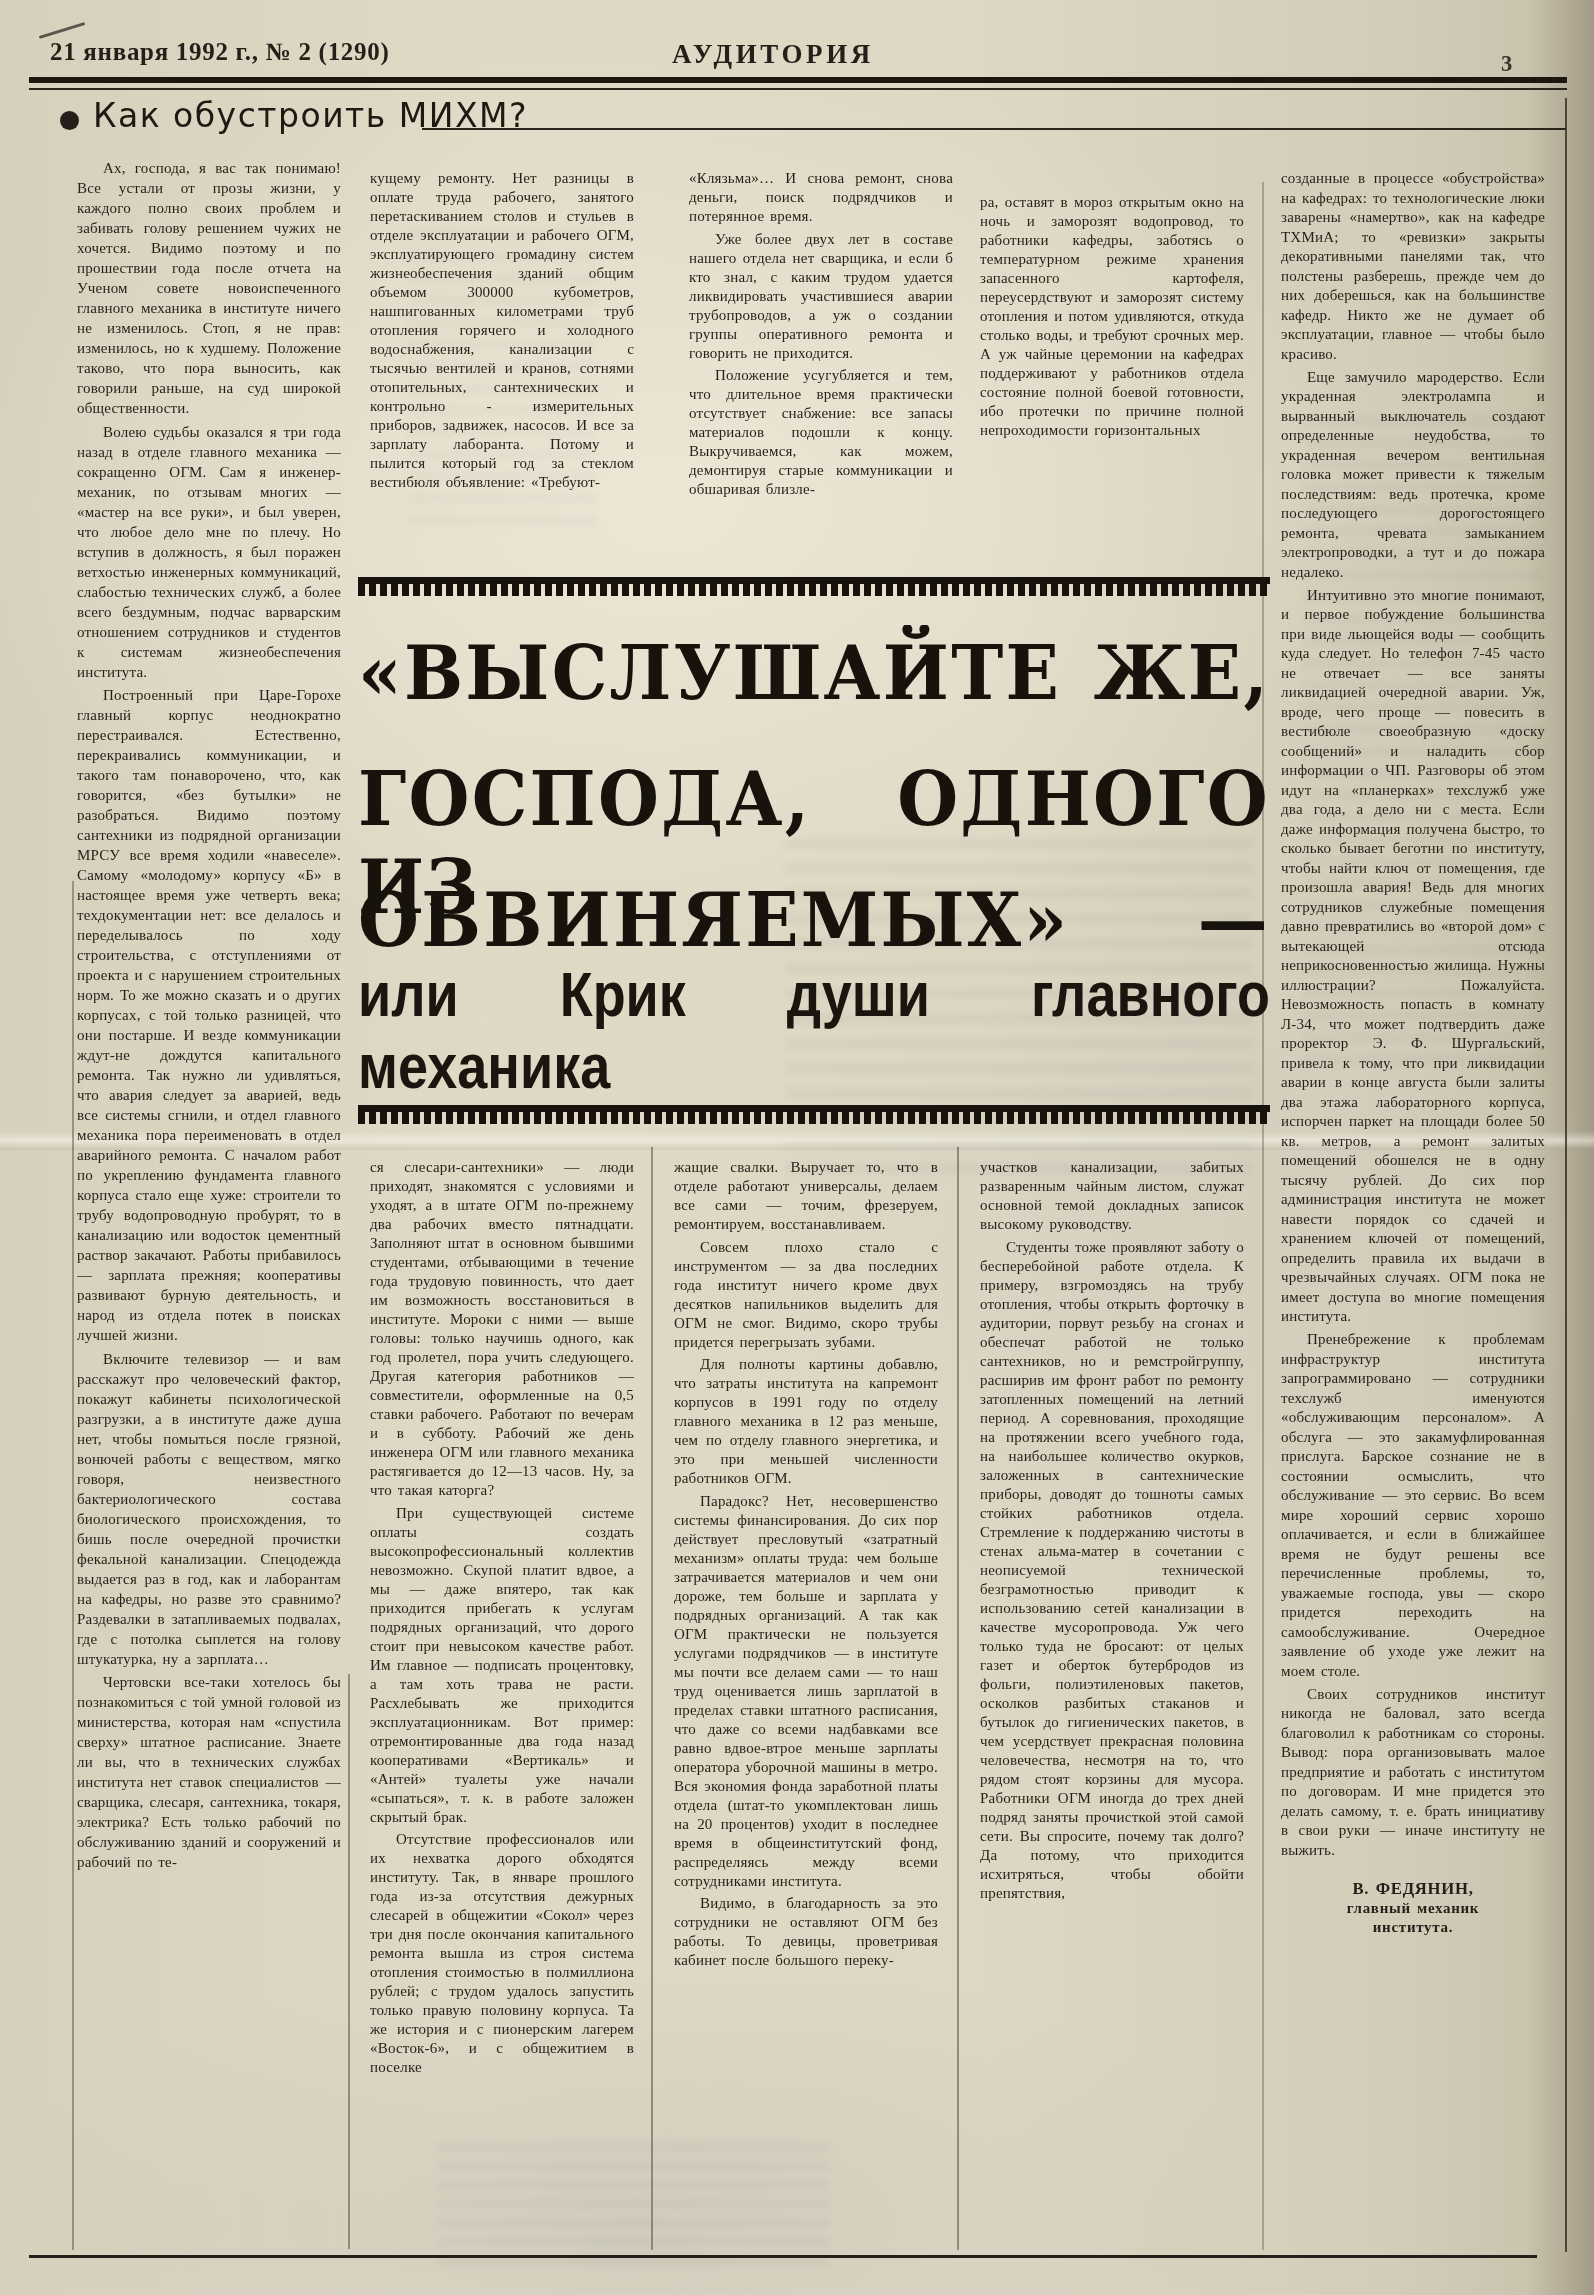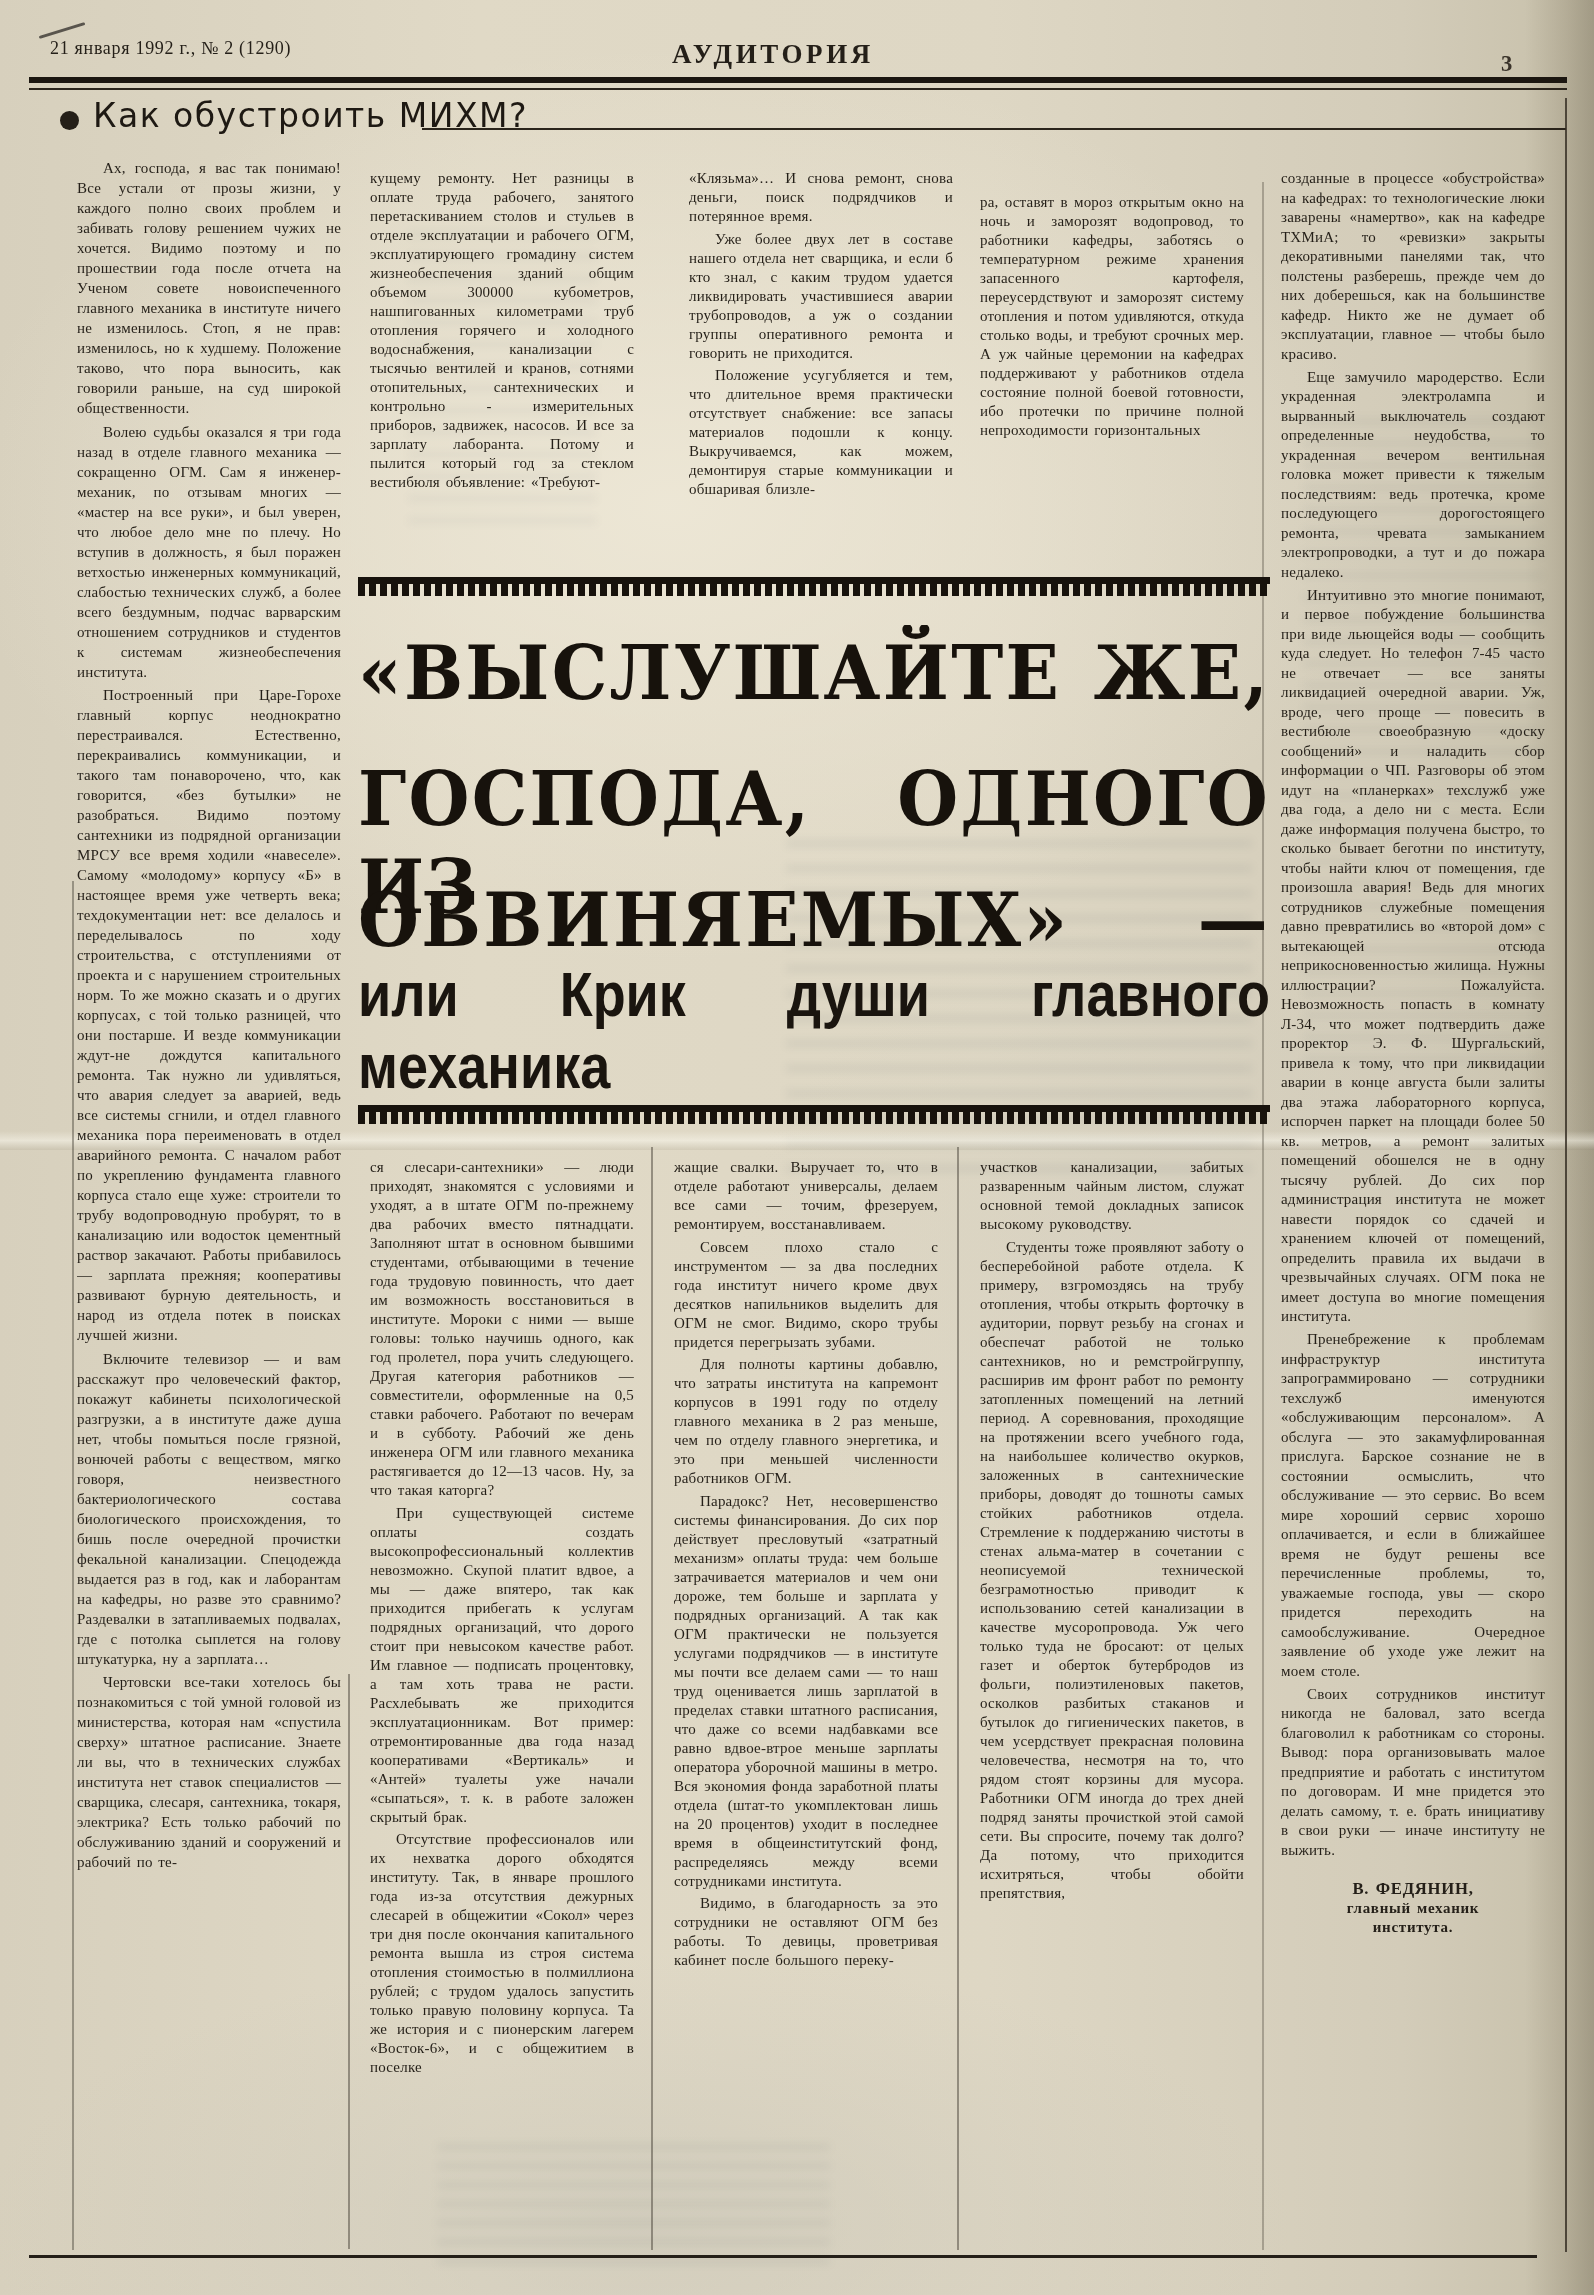--- a/index.html
+++ b/index.html
@@ -6,21 +6,21 @@
   .page{
     position:relative;width:1594px;height:2295px;overflow:hidden;
     background:
       radial-gradient(ellipse 1019px 655px at 42% 22%, rgba(238,232,215,.9) 0%, rgba(238,232,215,0) 70%),
       radial-gradient(ellipse 655px 510px at 75% 55%, rgba(210,205,190,.5) 0%, rgba(210,205,190,0) 70%),
       radial-gradient(ellipse 874px 364px at 40% 97%, rgba(200,196,182,.55) 0%, rgba(200,196,182,0) 75%),
       linear-gradient(90deg,#d7d0bd 0%,#e0d9c6 30%,#ded7c4 62%,#d3ccb9 88%,#c6bfa9 100%);
     font-family:"Liberation Serif", serif;color:#241f18;
   }
   
-  .dateline{position:absolute;left:50px;top:38px;font-weight:normal;font-size:18px;letter-spacing:0.7px;white-space:nowrap;}
+  .dateline{position:absolute;left:50px;top:38px;font-weight:bold;font-size:25px;letter-spacing:0.7px;white-space:nowrap;}
   .masthead{position:absolute;left:765px;top:39px;transform:translateX(-50%);font-weight:bold;font-size:27px;letter-spacing:3.6px;white-space:nowrap;margin-left:8px;}
   .pagenum{position:absolute;left:1501px;top:51px;font-size:22.6px;font-weight:bold;color:#3a332a;}
   .rule-thick{position:absolute;left:29px;top:77px;width:1538px;height:5.8px;background:#1b1610;}
   .rule-thin{position:absolute;left:29px;top:88px;width:1538px;height:2.2px;background:#2a241b;}
   .pen-mark{position:absolute;left:38px;top:29px;width:48px;height:2.9px;background:#43403a;transform:rotate(-17deg);border-radius:1.5px;opacity:.85;}
   
   .rubric-bullet{position:absolute;left:60px;top:111px;width:19px;height:19px;border-radius:50%;background:#241f18;}
   .rubric-title{position:absolute;left:93px;top:96px;font-family:"DejaVu Sans",sans-serif;font-size:33px;letter-spacing:1.5px;white-space:nowrap;color:#1e1913;}
   .rubric-rule{position:absolute;left:422px;top:128px;width:1144px;height:2.2px;background:#2a241b;}
   
@@ -162,21 +162,21 @@
     <div>
         <p>ся слесари-сантехники» — люди приходят, знакомятся с условиями и уходят, а в штате ОГМ по-прежнему два рабочих вместо пятнадцати. Заполняют штат в основном бывшими студентами, отбывающими в течение года трудовую повинность, что дает им возможность восстановиться в институте. Мороки с ними — выше головы: только научишь одного, как год пролетел, пора учить следующего. Другая категория работников — совместители, оформленные на 0,5 ставки рабочего. Работают по вечерам и в субботу. Рабочий же день инженера ОГМ или главного механика растягивается до 12—13 часов. Ну, за что такая каторга?</p>
         <p>При существующей системе оплаты создать высокопрофессиональный коллектив невозможно. Скупой платит вдвое, а мы — даже впятеро, так как приходится прибегать к услугам подрядных организаций, что дорого стоит при невысоком качестве работ. Им главное — подписать процентовку, а там хоть трава не расти. Расхлебывать же приходится эксплуатационникам. Вот пример: отремонтированные два года назад кооперативами «Вертикаль» и «Антей» туалеты уже начали «сыпаться», т. к. в работе заложен скрытый брак.</p>
         <p>Отсутствие профессионалов или их нехватка дорого обходятся институту. Так, в январе прошлого года из-за отсутствия дежурных слесарей в общежитии «Сокол» через три дня после окончания капитального ремонта вышла из строя система отопления стоимостью в полмиллиона рублей; с трудом удалось запустить только правую половину корпуса. Та же история и с пионерским лагерем «Восток-6», и с общежитием в поселке</p>
       </div>
   </div>
   <div class="txt col3b cont">
     <div>
         <p>жащие свалки. Выручает то, что в отделе работают универсалы, делаем все сами — точим, фрезеруем, ремонтируем, восстанавливаем.</p>
         <p>Совсем плохо стало с инструментом — за два последних года институт ничего кроме двух десятков напильников выделить для ОГМ не смог. Видимо, скоро трубы придется перегрызать зубами.</p>
-        <p>Для полноты картины добавлю, что затраты института на капремонт корпусов в 1991 году по отделу главного механика в 2 раз меньше, чем по отделу главного энергетика, и это при меньшей численности работников ОГМ.</p>
+        <p>Для полноты картины добавлю, что затраты института на капремонт корпусов в 1991 году по отделу главного механика в 12 раз меньше, чем по отделу главного энергетика, и это при меньшей численности работников ОГМ.</p>
         <p>Парадокс? Нет, несовершенство системы финансирования. До сих пор действует пресловутый «затратный механизм» оплаты труда: чем больше затрачивается материалов и чем они дороже, тем больше и зарплата у подрядных организаций. А так как ОГМ практически не пользуется услугами подрядчиков — в институте мы почти все делаем сами — то наш труд оценивается лишь зарплатой в пределах ставки штатного расписания, что даже со всеми надбавками все равно вдвое-втрое меньше зарплаты оператора уборочной машины в метро. Вся экономия фонда заработной платы отдела (штат-то укомплектован лишь на 20 процентов) уходит в последнее время в общеинститутский фонд, распределяясь между всеми сотрудниками института.</p>
         <p>Видимо, в благодарность за это сотрудники не оставляют ОГМ без работы. То девицы, проветривая кабинет после большого переку-</p>
       </div>
   </div>
   <div class="txt col4b cont">
     <div>
         <p>участков канализации, забитых разваренным чайным листом, служат основной темой докладных записок высокому руководству.</p>
         <p>Студенты тоже проявляют заботу о бесперебойной работе отдела. К примеру, взгромоздясь на трубу отопления, чтобы открыть форточку в аудитории, порвут резьбу на сгонах и обеспечат работой не только сантехников, но и ремстройгруппу, расширив им фронт работ по ремонту затопленных помещений на летний период. А соревнования, проходящие на протяжении всего учебного года, на наибольшее количество окурков, заложенных в сантехнические приборы, доводят до тошноты самых стойких работников отдела. Стремление к поддержанию чистоты в стенах альма-матер в сочетании с неописуемой технической безграмотностью приводит к использованию сетей канализации в качестве мусоропровода. Уж чего только туда не бросают: от целых газет и оберток бутербродов из фольги, полиэтиленовых пакетов, осколков разбитых стаканов и бутылок до гигиенических пакетов, в чем усердствует прекрасная половина человечества, несмотря на то, что рядом стоят корзины для мусора. Работники ОГМ иногда до трех дней подряд заняты прочисткой этой самой сети. Вы спросите, почему так долго? Да потому, что приходится исхитряться, чтобы обойти препятствия,</p>
       </div>
   </div>

